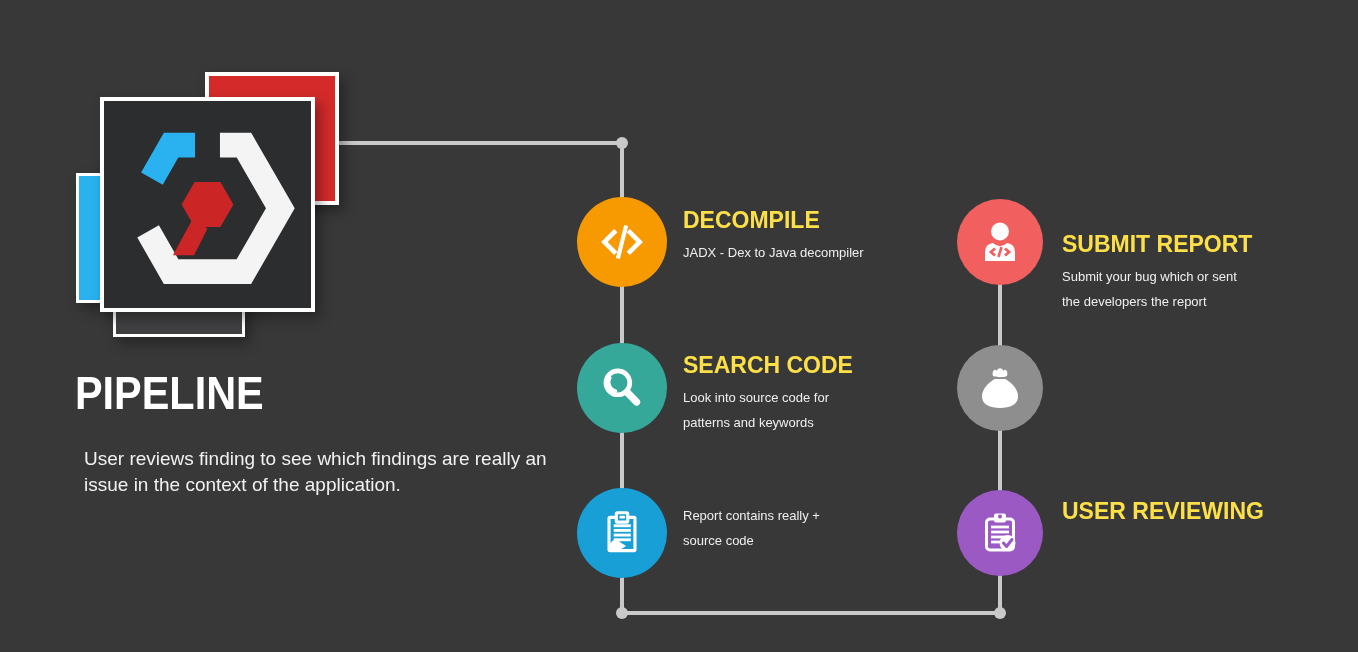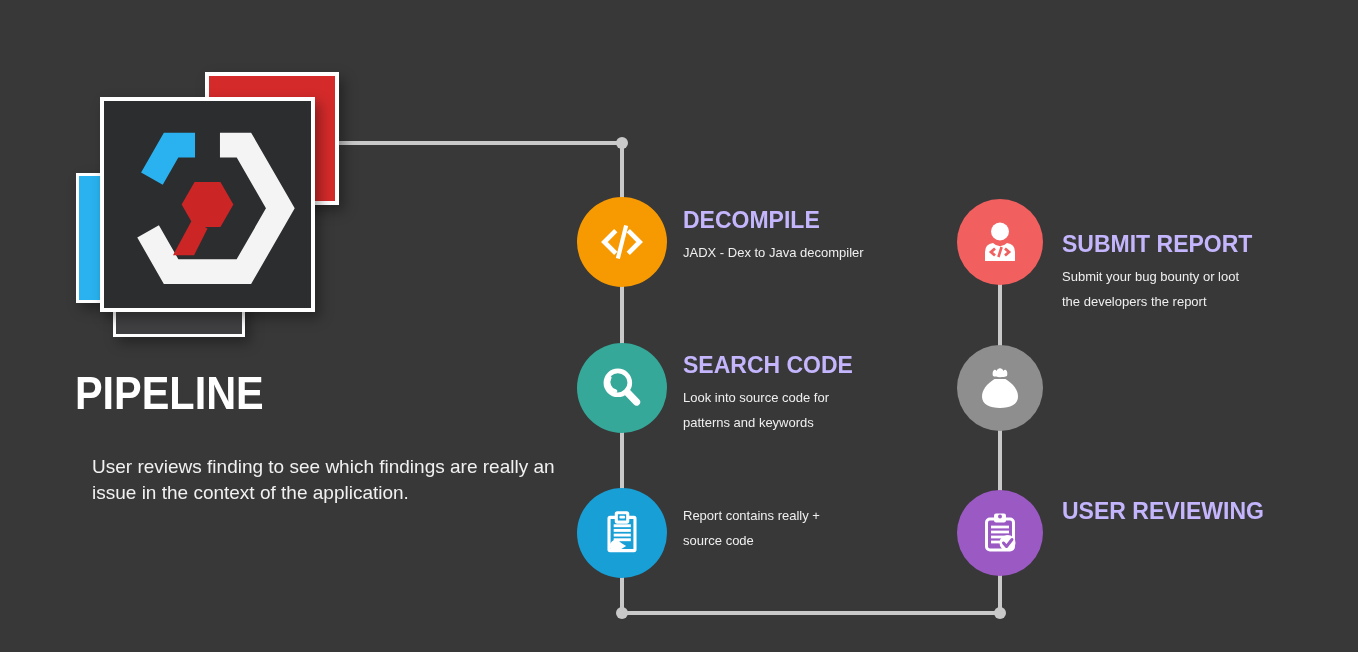--- a/index.html
+++ b/index.html
@@ -20,34 +20,34 @@
   .sq-strip{left:113px;top:295px;width:132px;height:42px;border:3px solid #fff;z-index:2;}
   .sq-main{left:100px;top:97px;width:215px;height:215px;border:4px solid #fff;z-index:3;}
   .sq-main svg{display:block;width:100%;height:100%;}
   
   .title{
     position:absolute;left:75px;top:366px;margin:0;
     color:#fff;font-size:46px;font-weight:700;letter-spacing:0px;
     transform:scaleX(0.9);transform-origin:left top;white-space:nowrap;z-index:3;
   }
   .subtitle{
-    position:absolute;left:76px;top:438px;margin:16px;
+    position:absolute;left:76px;top:438px;margin:8px;
     color:#f1f1f1;font-size:19px;line-height:26px;white-space:pre-line;z-index:3;
   }
   
   .step-circle{
     position:absolute;border-radius:50%;z-index:3;
     display:flex;align-items:center;justify-content:center;
   }
   .step-circle svg{display:block;}
   .c-mid{width:90px;height:90px;}
   .c-right{width:86px;height:86px;}
   .step-text{position:absolute;z-index:3;}
   .step-title{
-    margin:0;color:#c4b5fd;font-size:23px;font-weight:700;line-height:28px;white-space:nowrap;
+    margin:0;color:#fde047;font-size:23px;font-weight:700;line-height:28px;white-space:nowrap;
   }
   .step-desc{
     margin:7px 0 0 0;color:#efefef;font-size:13px;line-height:24.5px;white-space:pre-line;
   }
 </style>
 </head>
 <body>
 
 <div class="canvas">
 
@@ -124,21 +124,21 @@
     <svg viewBox="0 0 52 52" width="52" height="52">
       <circle cx="26" cy="15.5" r="9" fill="#fff"></circle>
       <path d="M 11 45 L 11 36 Q 11 28 19 27 Q 26 33.5 33 27 Q 41 28 41 36 L 41 45 Z" fill="#fff"></path>
       <polyline points="21,32.5 17,36 21,39.5" fill="none" stroke="currentColor" stroke-width="2.8"></polyline>
       <polyline points="31,32.5 35,36 31,39.5" fill="none" stroke="currentColor" stroke-width="2.8"></polyline>
       <line x1="27.6" y1="31" x2="24.4" y2="41" stroke="currentColor" stroke-width="2.6"></line>
     </svg>
   </div>
   <div class="step-text" style="left:1062px;top:206px;margin-top:24px;">
     <h2 class="step-title">SUBMIT REPORT</h2>
-    <p class="step-desc">Submit your bug bounty or loot
+    <p class="step-desc">Submit your bug which or sent
 the developers the report</p>
   </div>
 
   <div class="step-circle c-right" style="left: 957px; top: 345px; background-color: rgb(142, 142, 142); color: rgb(142, 142, 142);">
     <svg viewBox="0 0 52 52" width="52" height="52">
       <path d="M 19 14 C 17.5 9 21 6 22.5 9 C 24 5.2 28 5.2 29.5 9 C 31 6 34.5 9 33 14 C 30 15.6 22 15.6 19 14 Z" fill="#fff"></path>
       <path d="M 20.5 17 C 12.5 22 8 28 8 34.5 C 8 42.5 16 46 26 46 C 36 46 44 42.5 44 34.5 C 44 28 39.5 22 31.5 17 Z" fill="#fff"></path>
     </svg>
   </div>
 

